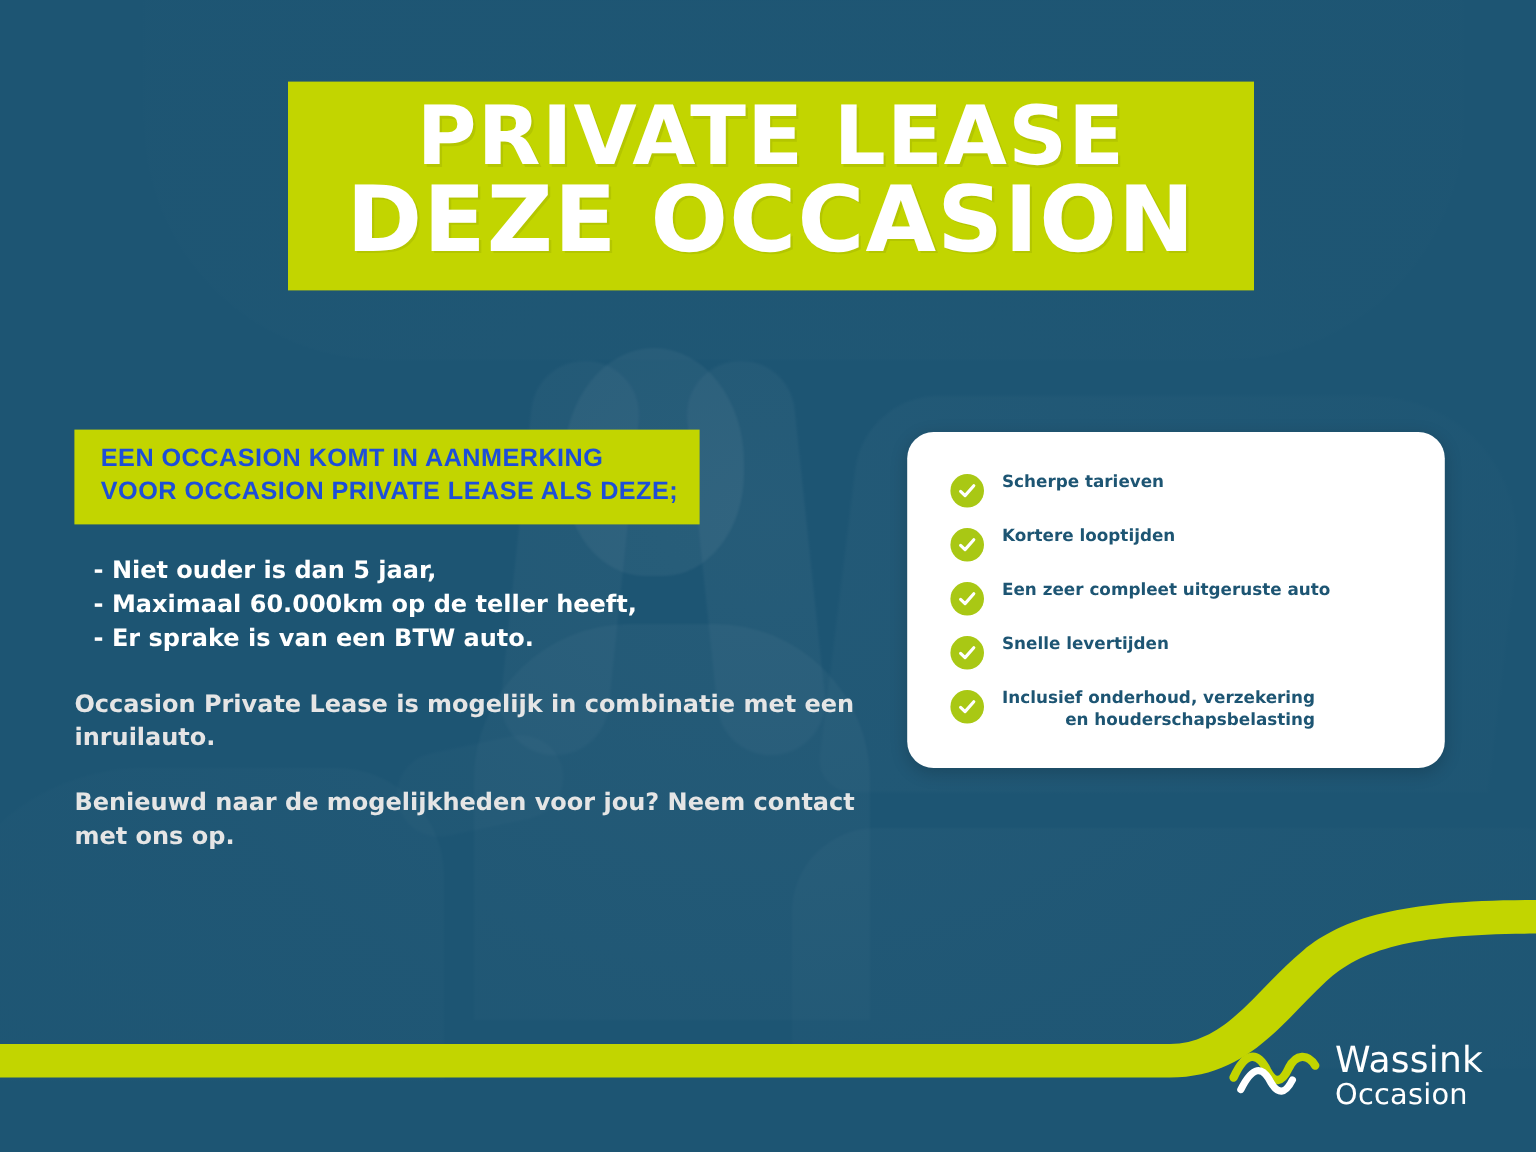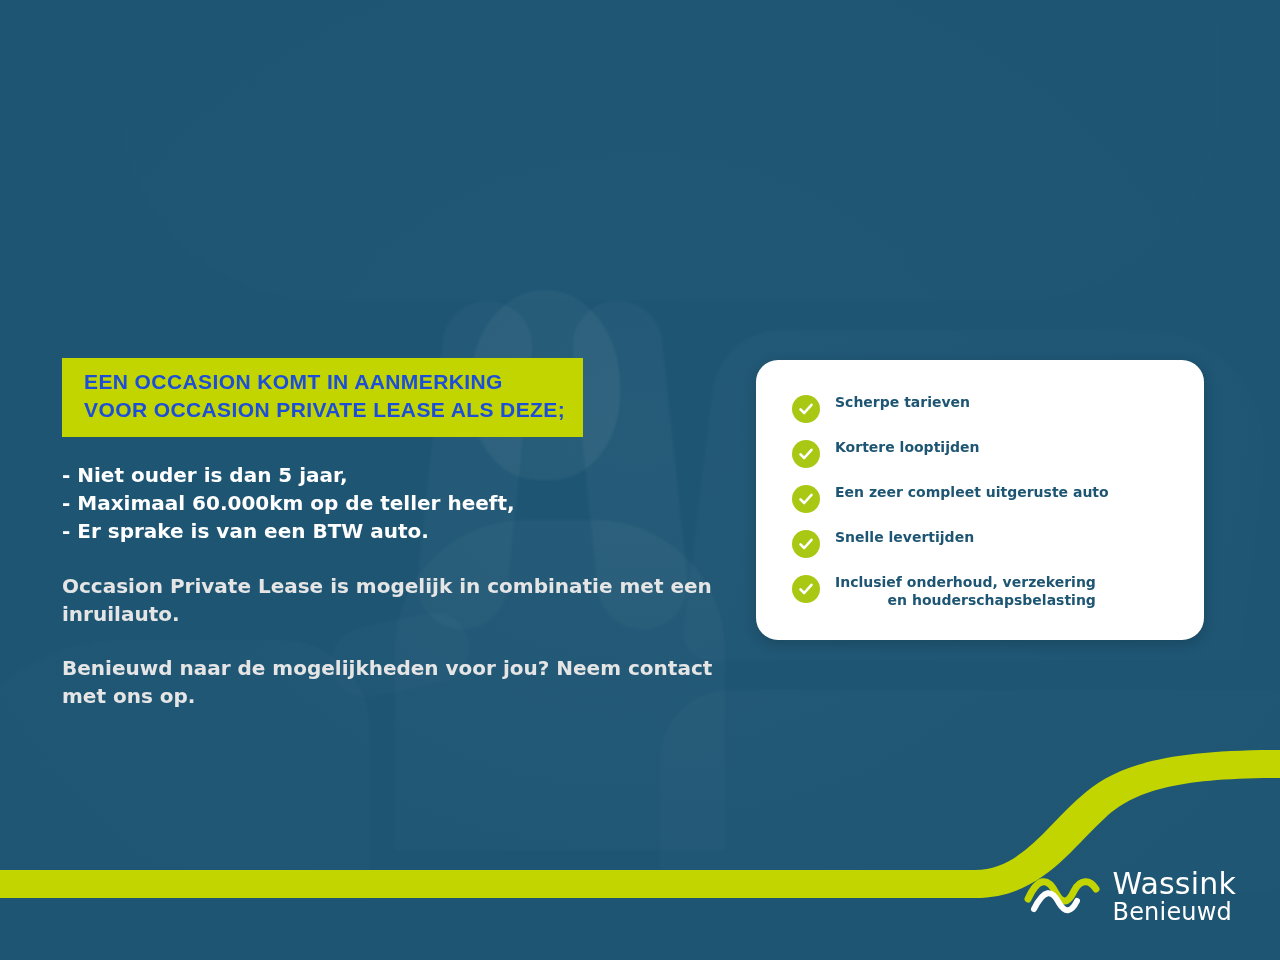--- a/index.html
+++ b/index.html
@@ -140,20 +140,21 @@
   }
   .subhead-banner div { white-space: nowrap; }
 
   .criteria {
     margin-top: 24px;
     color: #ffffff;
     font-size: 20px;
     font-weight: bold;
     line-height: 1.42;
     font-family: "DejaVu Sans", "Liberation Sans", sans-serif;
+    margin-left: 16px;
   }
   .para {
     margin-top: 26px;
     color: #e5e5e5;
     font-size: 20px;
     font-weight: bold;
     line-height: 1.4;
     font-family: "DejaVu Sans", "Liberation Sans", sans-serif;
   }
 
@@ -253,20 +254,24 @@
     <div class="bg-shape bg-hair-l"></div>
     <div class="bg-shape bg-hair-r"></div>
     <div class="bg-shape bg-head"></div>
     <div class="bg-shape bg-body"></div>
     <div class="bg-shape bg-arm"></div>
     <div class="bg-shape bg-car-hood"></div>
     <div class="bg-shape bg-dash"></div>
     <div class="bg-vignette"></div>
   </div>
 
+  <div class="title-banner">
+    <div class="title-line title-line-1">PRIVATE LEASE</div>
+    <div class="title-line title-line-2">DEZE OCCASION</div>
+  </div>
 
   <div class="left-col">
     <div class="subhead-banner">
       <div>EEN OCCASION KOMT IN AANMERKING</div>
       <div>VOOR OCCASION PRIVATE LEASE ALS DEZE;</div>
     </div>
 
     <div class="criteria">
       <div>- Niet ouder is dan 5 jaar,</div>
       <div>- Maximaal 60.000km op de teller heeft,</div>
@@ -332,17 +337,17 @@
 
   <div class="logo">
     <span class="logo-mark">
       <svg width="76" height="44" viewBox="0 0 76 44" aria-hidden="true">
         <path d="M4,26 C14,4 24,4 32,20 C38,31 44,31 50,18 C56,6 66,6 72,16" fill="none" stroke="#c2d500" stroke-width="7" stroke-linecap="round"></path>
         <path d="M10,36 C20,16 28,16 35,30 C41,40 47,40 53,28" fill="none" stroke="#ffffff" stroke-width="6" stroke-linecap="round"></path>
       </svg>
     </span>
     <span class="logo-text">
       <div class="logo-name">Wassink</div>
-      <div class="logo-sub">Benieuwd</div>
+      <div class="logo-sub">Occasion</div>
     </span>
   </div>
 
 </div>
 
 </body></html>

